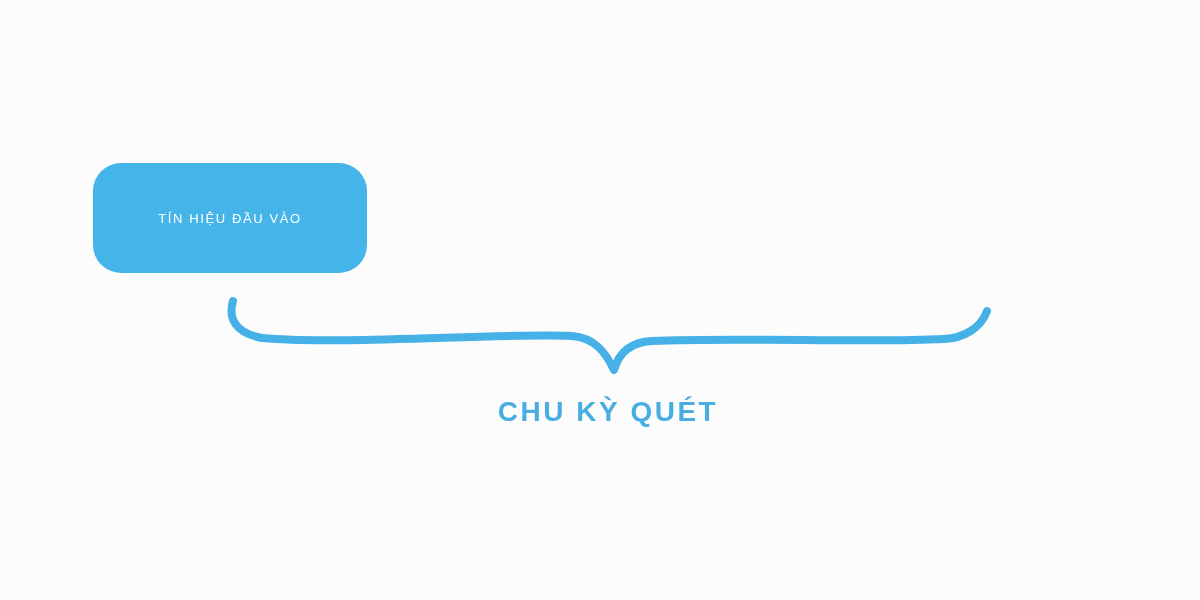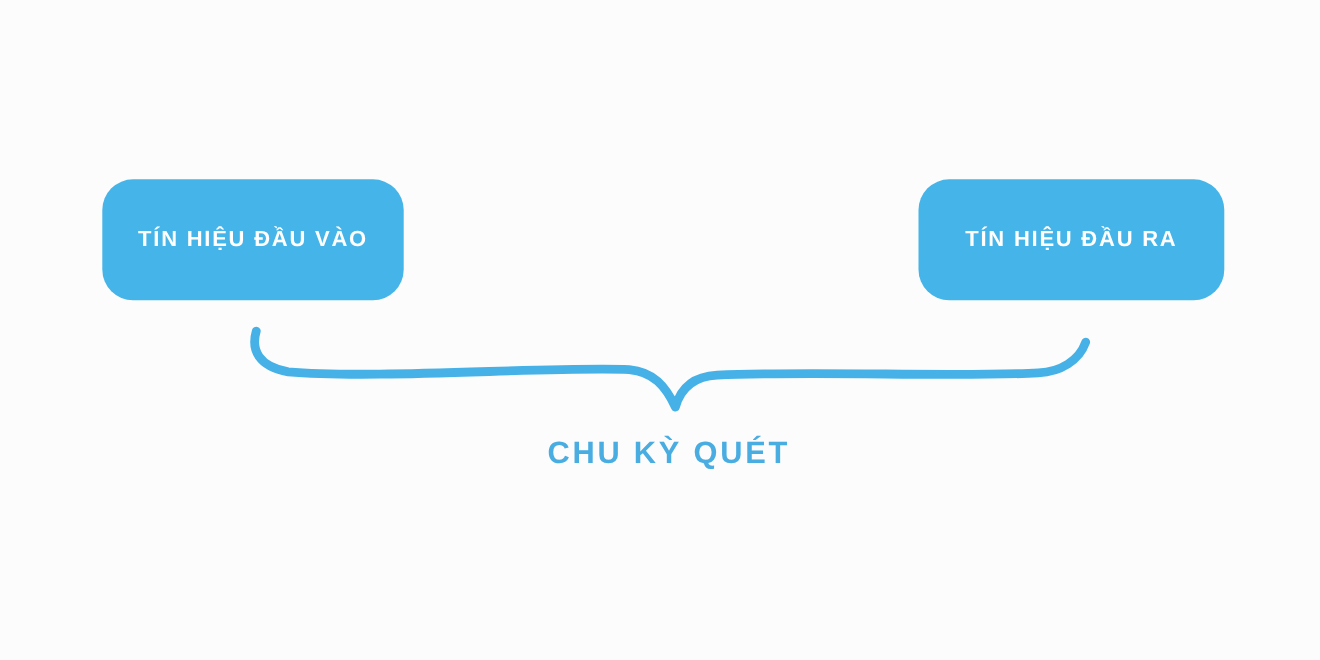--- a/index.html
+++ b/index.html
@@ -19,22 +19,22 @@
     top: 163px;
     height: 110px;
     background: var(--box-fill, #45b4e8);
     border-radius: 28px;
     display: flex;
     align-items: center;
     justify-content: center;
   }
   .node span {
     color: var(--box-text, #ffffff);
-    font-size: 20px;
-    font-weight: 700;
+    font-size: 13px;
+    font-weight: 400;
     letter-spacing: 1.6px;
     white-space: nowrap;
   }
   .node-1 { left: 93px;  width: 274px; }
   .node-2 { left: 462px; width: 273px; }
   .node-3 { left: 835px; width: 278px; }
   .brace-svg {
     position: absolute;
     left: 0;
     top: 0;
@@ -59,23 +59,20 @@
 </head>
 <body>
 
 <div class="canvas">
 
   <div class="node node-1">
     <span>TÍN HIỆU ĐẦU VÀO</span>
   </div>
 
 
-  <div class="node node-3">
-    <span>TÍN HIỆU ĐẦU RA</span>
-  </div>
 
   <svg class="brace-svg" viewBox="0 0 1200 600" aria-hidden="true">
     <path d="M 233 301
              C 228 318, 235 333, 262 338
              C 340 345, 500 333, 572 336
              C 594 338, 605 351, 614 370
              C 619 352, 632 342, 652 341
              C 740 337, 870 343, 944 339
              C 964 338, 981 328, 987 311" fill="none" stroke="#46b1e6" stroke-width="8" stroke-linecap="round" stroke-linejoin="round"></path>
   </svg>

